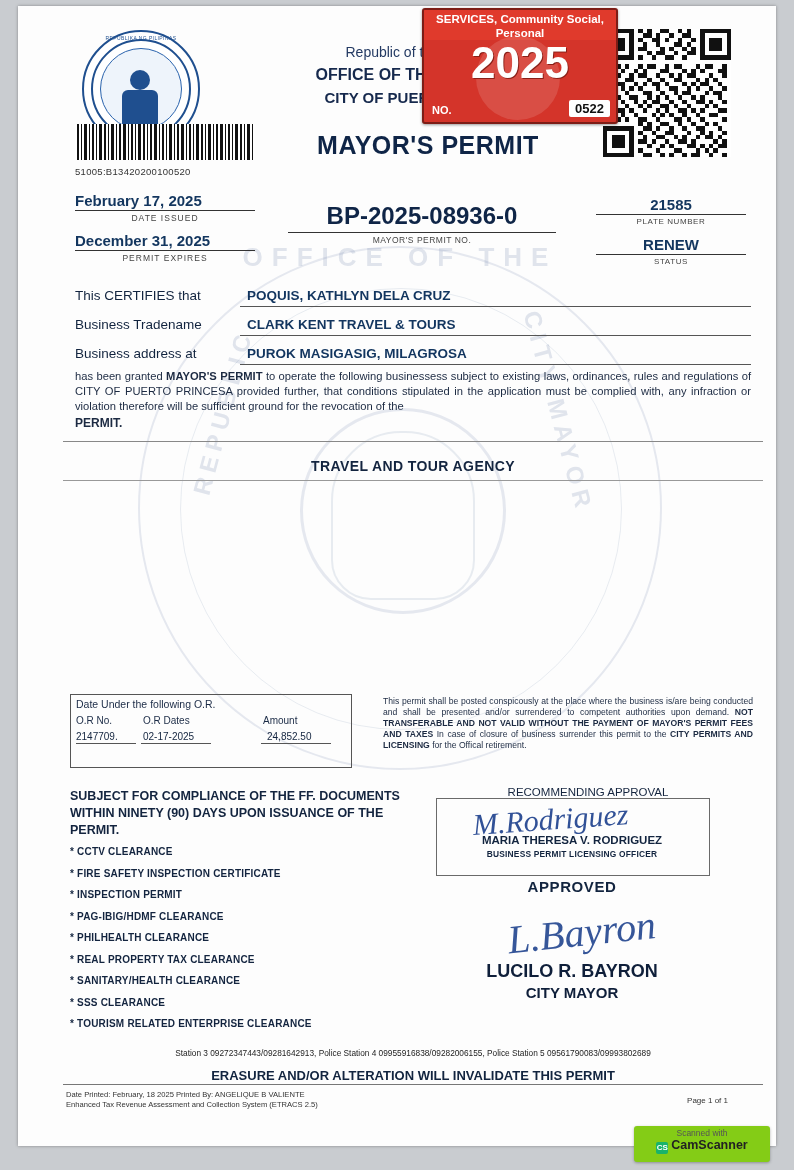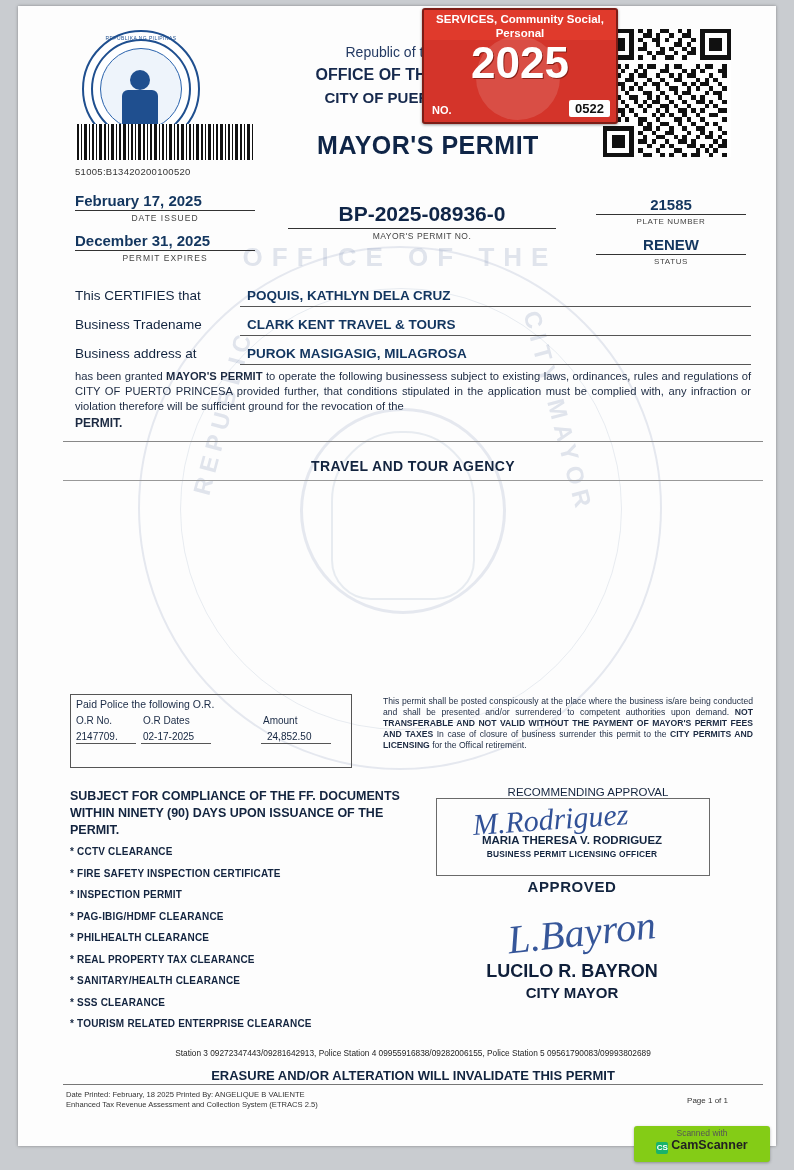--- a/index.html
+++ b/index.html
@@ -107,21 +107,21 @@
   }
 
   
   .dateblk{position:absolute;left:57px;top:186px;width:180px;}
   .dateblk .v{font-size:15px;font-weight:bold;color:#13365f;}
   .dateblk .line{border-bottom:1px solid #333;margin-top:1px;}
   .dateblk .l{font-size:8.5px;color:#444;text-align:center;letter-spacing:1px;margin-top:2px;}
   .dateblk .sp{height:9px;}
 
   .permitno{position:absolute;left:270px;top:196px;width:268px;text-align:center;}
-  .permitno .v{font-size:21px;font-weight:bold;color:#0f2547;text-align:center;}
+  .permitno .v{font-size:24px;font-weight:bold;color:#0f2547;text-align:center;}
   .permitno .line{border-bottom:1px solid #333;margin-top:2px;}
   .permitno .l{font-size:8.5px;color:#444;margin-top:2px;letter-spacing:.5px;}
 
   .plate{position:absolute;left:578px;top:190px;width:150px;text-align:center;}
   .plate .v{font-size:15px;font-weight:bold;color:#13365f;}
   .plate .line{border-bottom:1px solid #333;margin-top:1px;}
   .plate .l{font-size:8px;color:#444;margin-top:2px;letter-spacing:.6px;}
   .plate .sp{height:10px;}
 
   
@@ -578,21 +578,21 @@
     <div class="para">
       <span>has been granted </span><b>MAYOR'S PERMIT</b><span> to operate the following businessess subject to existing laws, ordinances, rules and regulations of CITY OF PUERTO PRINCESA provided further, that conditions stipulated in the application must be complied with, any infraction or violation therefore will be sufficient ground for the revocation of the</span>
       <span class="pl">PERMIT.</span>
     </div>
 
     <div class="linetwo"></div>
     <div class="nature">TRAVEL AND TOUR AGENCY</div>
     <div class="nature-line"></div>
 
     <div class="orbox">
-      <div class="t">Paid Police the following O.R.</div>
+      <div class="t">Date Under the following O.R.</div>
       <div class="h c1">O.R No.</div>
       <div class="h c2">O.R Dates</div>
       <div class="h c3">Amount</div>
       <div class="d" style="left:5px;">2147709.</div>
       <div class="d" style="left:72px;">02-17-2025</div>
       <div class="d" style="left:196px;">24,852.50</div>
       <div class="ul" style="left:5px;width:60px;"></div>
       <div class="ul" style="left:70px;width:70px;"></div>
       <div class="ul" style="left:190px;width:70px;"></div>
     </div>

